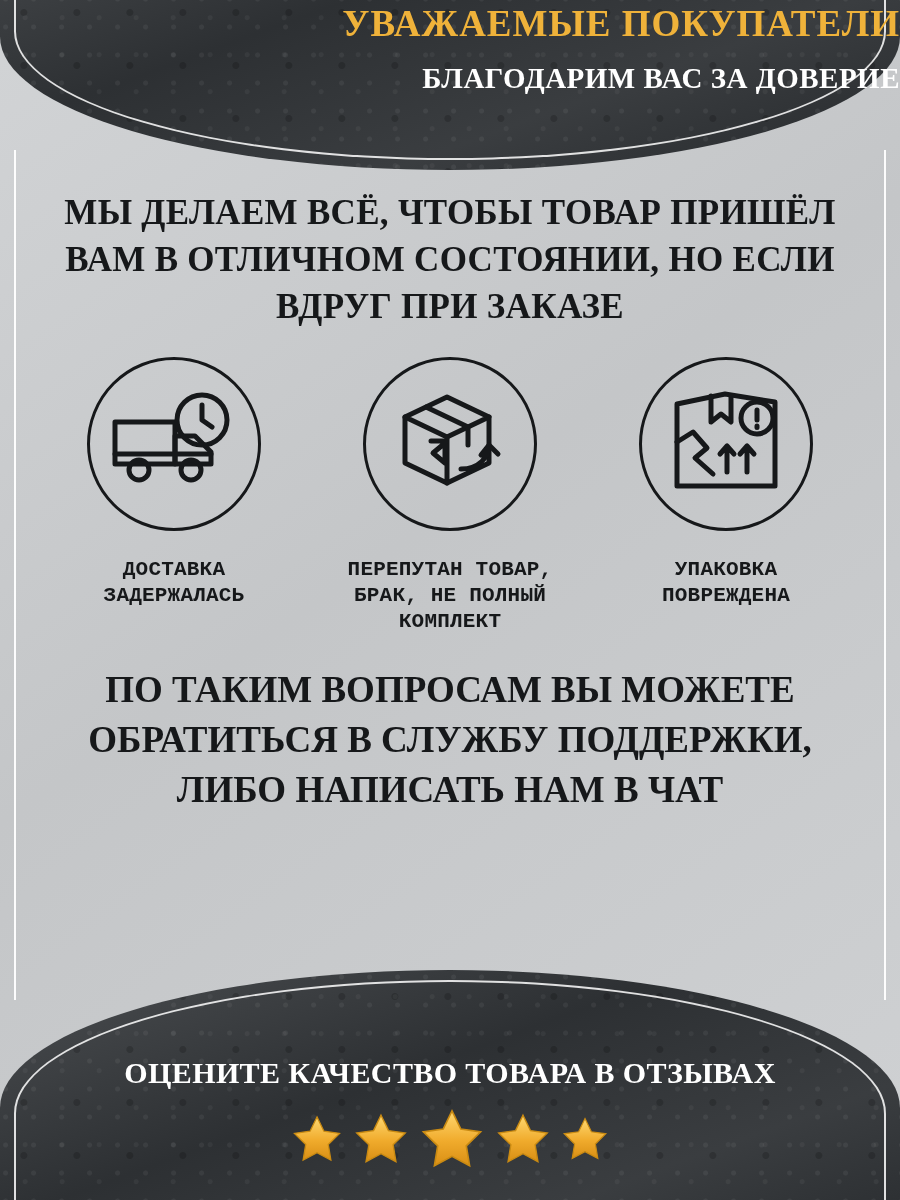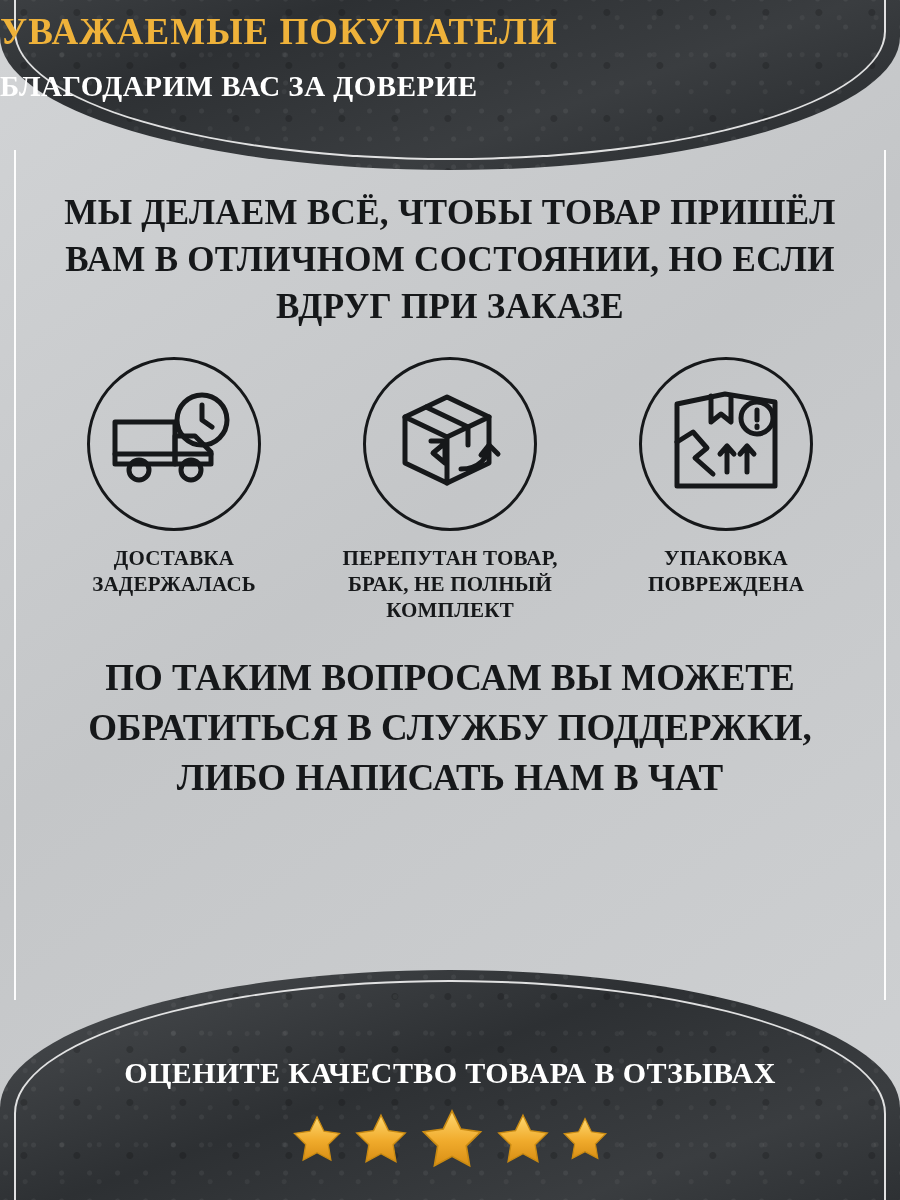--- a/index.html
+++ b/index.html
@@ -75,24 +75,24 @@
     width: 2px;
     background: #ffffff;
     opacity: 0.95;
   }
   .rail-left { left: 14px; }
   .rail-right { right: 14px; }
 
   
   .header {
     position: absolute;
-    top: 12px;
+    top: 4px;
     left: 0;
     width: 900px;
-    text-align: left;
+    text-align: right;
     z-index: 5;
   }
   .header-title {
     font-size: 37px;
     font-weight: bold;
     letter-spacing: 1px;
     color: #efb23a;
     text-transform: uppercase;
     line-height: 1.1;
   }
@@ -145,27 +145,28 @@
     border-radius: 50%;
     border: 3px solid #16181a;
     display: flex;
     align-items: center;
     justify-content: center;
     background: transparent;
     overflow: hidden;
   }
   .icon-circle svg { display: block; }
   .icon-label {
-    margin-top: 14px;
+    margin-top: 26px;
     font-size: 21px;
     font-weight: bold;
     color: #16181a;
     text-transform: uppercase;
     line-height: 1.25;
     letter-spacing: 0.2px;
+    font-family: Liberation Mono, monospace;
   }
 
   
   .headline {
     margin-top: 54px;
     font-size: 41px;
     font-weight: bold;
     color: #0f1113;
     text-transform: uppercase;
     line-height: 1.22;

